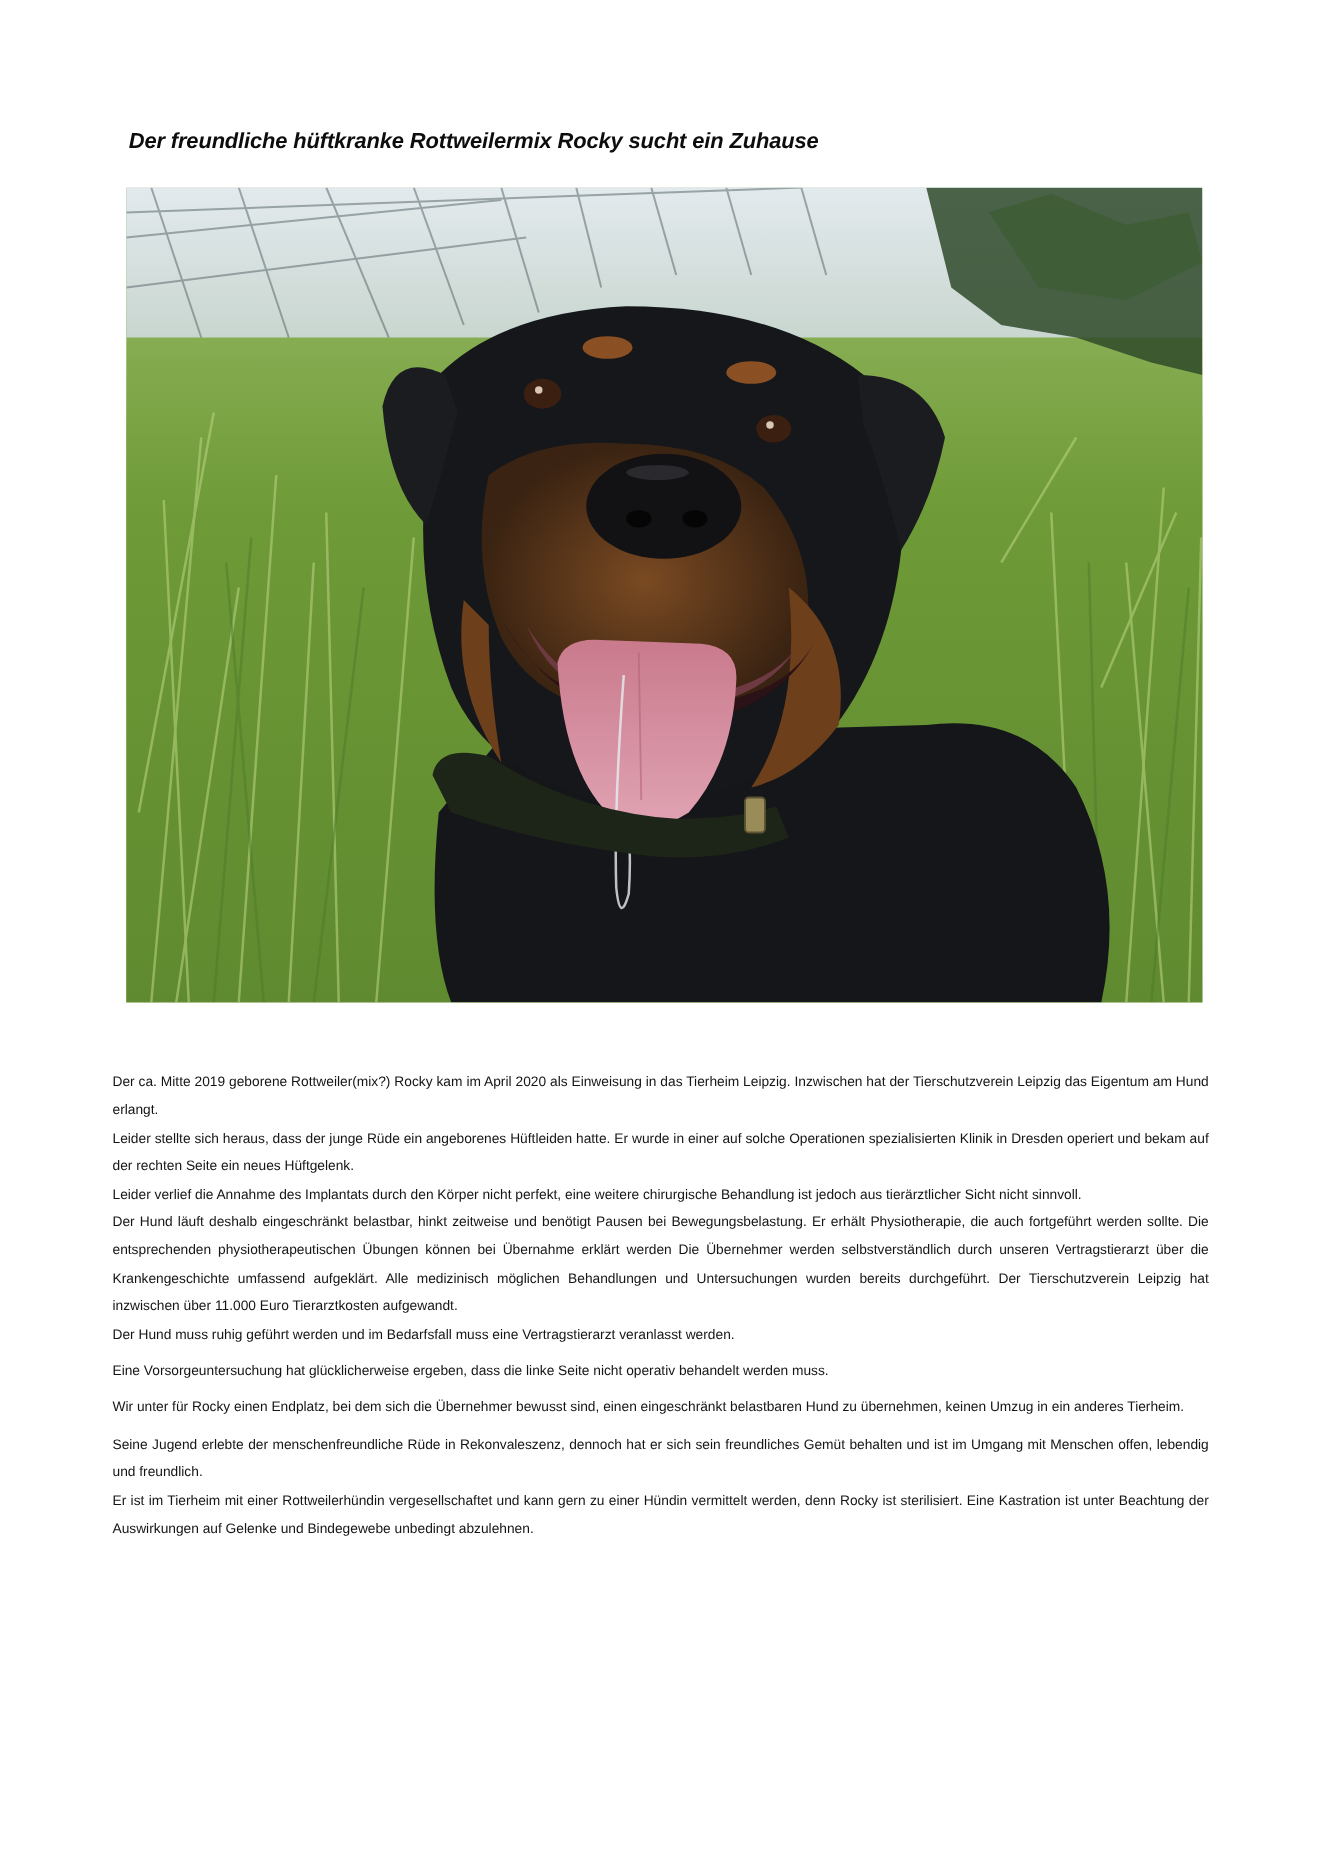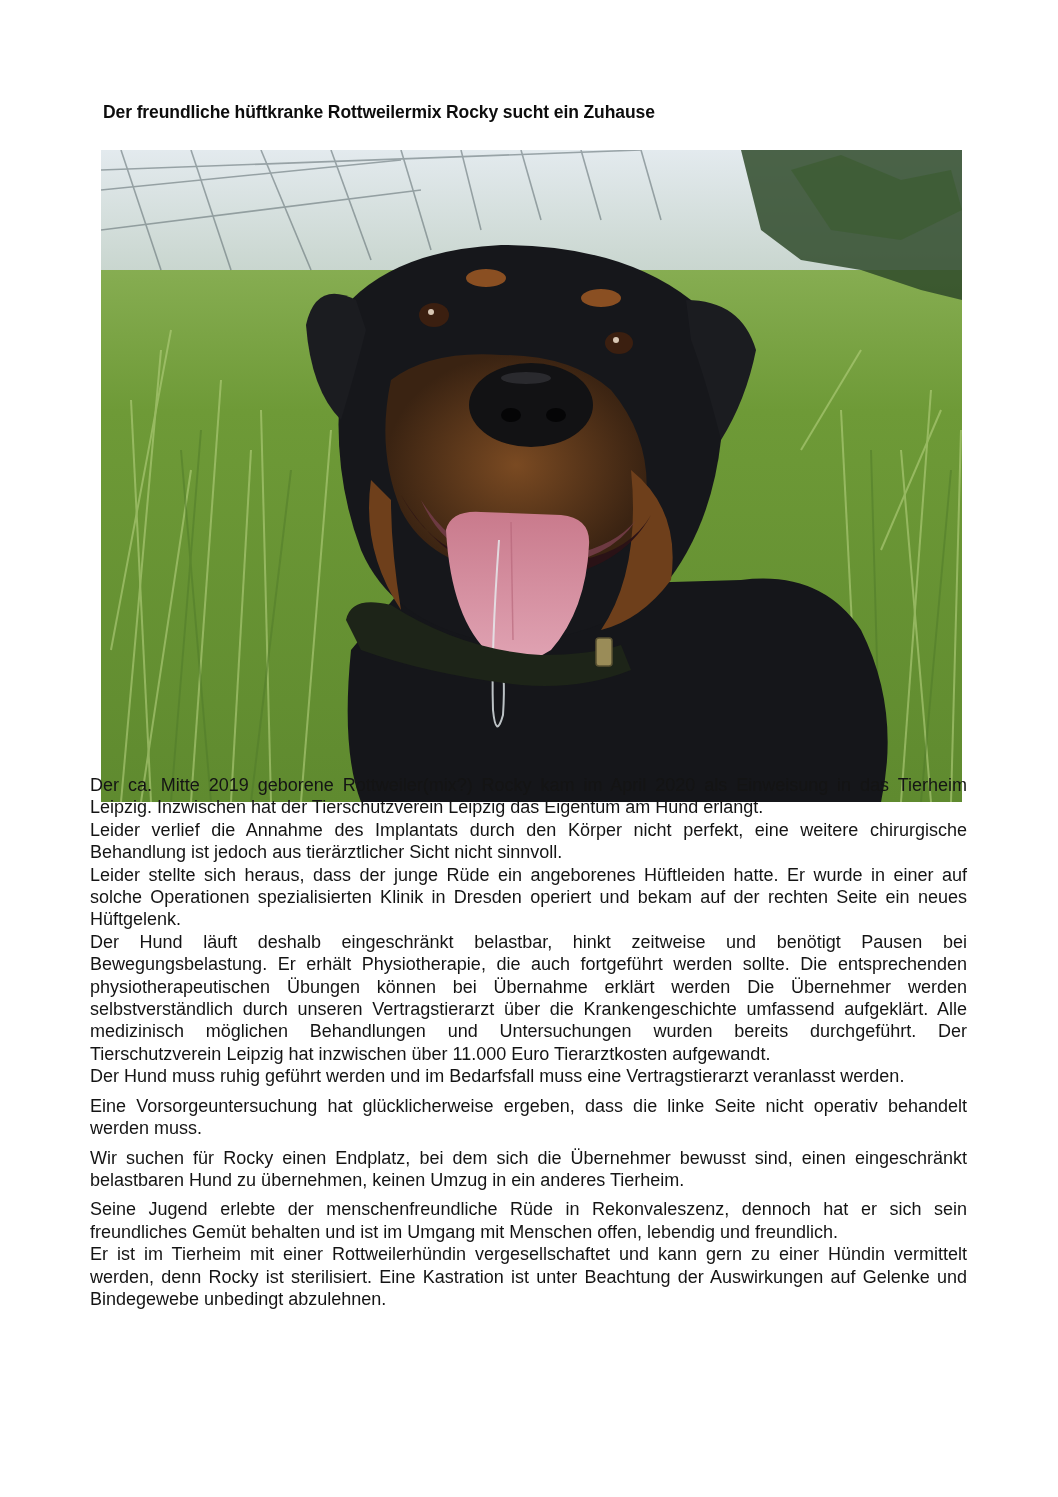--- a/index.html
+++ b/index.html
@@ -1,24 +1,24 @@
 <!DOCTYPE html>
 <html><head>
   <meta charset="utf-8">
   <style>
     html, body { margin: 0; padding: 0; background: #ffffff; }
     body { width: 1058px; height: 1497px; position: relative; overflow: hidden;
            font-family: "Liberation Sans", "DejaVu Sans", sans-serif; color: #111; }
     .page { position: absolute; left: 0; top: 0; width: 1058px; height: 1497px; background: #fff; }
     .title { position: absolute; left: 103px; top: 102px; font-size: 17.5px; font-weight: bold;
-             letter-spacing: -0.1px; white-space: nowrap; color: #0d0d0d; }
+             letter-spacing: -0.1px; white-space: nowrap; color: #0d0d0d; font-style: italic; }
     .photo { position: absolute; left: 101px; top: 150px; width: 861px; height: 652px; overflow: hidden;
              background: linear-gradient(180deg, #dfe6ea 0%, #d6e0e0 10%, #b7c9a4 18%, #7ea348 30%, #6f9a3a 55%, #86ac4f 75%, #6d9636 100%); }
     .photo svg { position: absolute; left: 0; top: 0; }
-    .body-text { position: absolute; left: 90px; top: 774px; width: 877px; font-size: 18px;
+    .body-text { position: absolute; left: 90px; top: 855px; width: 877px; font-size: 11px;
                  line-height: 22.4px; text-align: justify; color: #141414; }
     .body-text p { margin: 0; text-align: justify; text-align-last: left; }
     .body-text p.gap { margin-top: 7px; }
   </style>
 </head>
 <body>
 
 <div class="page">
 
   <div class="title">Der freundliche hüftkranke Rottweilermix Rocky sucht ein Zuhause</div>
@@ -123,23 +123,23 @@
 
       <path d="M398 390 Q390 500 392 560 Q395 590 402 565 Q405 520 398 500" stroke="#e6eef0" stroke-width="2" fill="none" opacity="0.8"></path>
 
       <path d="M245 470 Q250 445 290 455 Q360 500 440 505 Q490 505 520 495 L530 520 Q480 540 420 535 Q330 525 260 500 Z" fill="#1d2418"></path>
       <rect x="495" y="488" width="16" height="28" rx="3" fill="#9a8c58" stroke="#5a5232" stroke-width="1.5"></rect>
     </svg>
   </div>
 
   <div class="body-text">
     <p>Der ca. Mitte 2019 geborene Rottweiler(mix?) Rocky kam im April 2020 als Einweisung in das Tierheim Leipzig. Inzwischen hat der Tierschutzverein Leipzig das Eigentum am Hund erlangt.</p>
+    <p>Leider stellte sich heraus, dass der junge Rüde ein angeborenes Hüftleiden hatte. Er wurde in einer auf solche Operationen spezialisierten Klinik in Dresden operiert und bekam auf der rechten Seite ein neues Hüftgelenk.</p>
     <p>Leider verlief die Annahme des Implantats durch den Körper nicht perfekt, eine weitere chirurgische Behandlung ist jedoch aus tierärztlicher Sicht nicht sinnvoll.</p>
-    <p>Leider stellte sich heraus, dass der junge Rüde ein angeborenes Hüftleiden hatte. Er wurde in einer auf solche Operationen spezialisierten Klinik in Dresden operiert und bekam auf der rechten Seite ein neues Hüftgelenk.</p>
     <p>Der Hund läuft deshalb eingeschränkt belastbar, hinkt zeitweise und benötigt Pausen bei Bewegungsbelastung. Er erhält Physiotherapie, die auch fortgeführt werden sollte. Die entsprechenden physiotherapeutischen Übungen können bei Übernahme erklärt werden Die Übernehmer werden selbstverständlich durch unseren Vertragstierarzt über die Krankengeschichte umfassend aufgeklärt. Alle medizinisch möglichen Behandlungen und Untersuchungen wurden bereits durchgeführt. Der Tierschutzverein Leipzig hat inzwischen über 11.000 Euro Tierarztkosten aufgewandt.</p>
     <p>Der Hund muss ruhig geführt werden und im Bedarfsfall muss eine Vertragstierarzt veranlasst werden.</p>
     <p class="gap">Eine Vorsorgeuntersuchung hat glücklicherweise ergeben, dass die linke Seite nicht operativ behandelt werden muss.</p>
-    <p class="gap">Wir suchen für Rocky einen Endplatz, bei dem sich die Übernehmer bewusst sind, einen eingeschränkt belastbaren Hund zu übernehmen, keinen Umzug in ein anderes Tierheim.</p>
+    <p class="gap">Wir unter für Rocky einen Endplatz, bei dem sich die Übernehmer bewusst sind, einen eingeschränkt belastbaren Hund zu übernehmen, keinen Umzug in ein anderes Tierheim.</p>
     <p class="gap">Seine Jugend erlebte der menschenfreundliche Rüde in Rekonvaleszenz, dennoch hat er sich sein freundliches Gemüt behalten und ist im Umgang mit Menschen offen, lebendig und freundlich.</p>
     <p>Er ist im Tierheim mit einer Rottweilerhündin vergesellschaftet und kann gern zu einer Hündin vermittelt werden, denn Rocky ist sterilisiert. Eine Kastration ist unter Beachtung der Auswirkungen auf Gelenke und Bindegewebe unbedingt abzulehnen.</p>
   </div>
 
 </div>
 
 </body></html>

